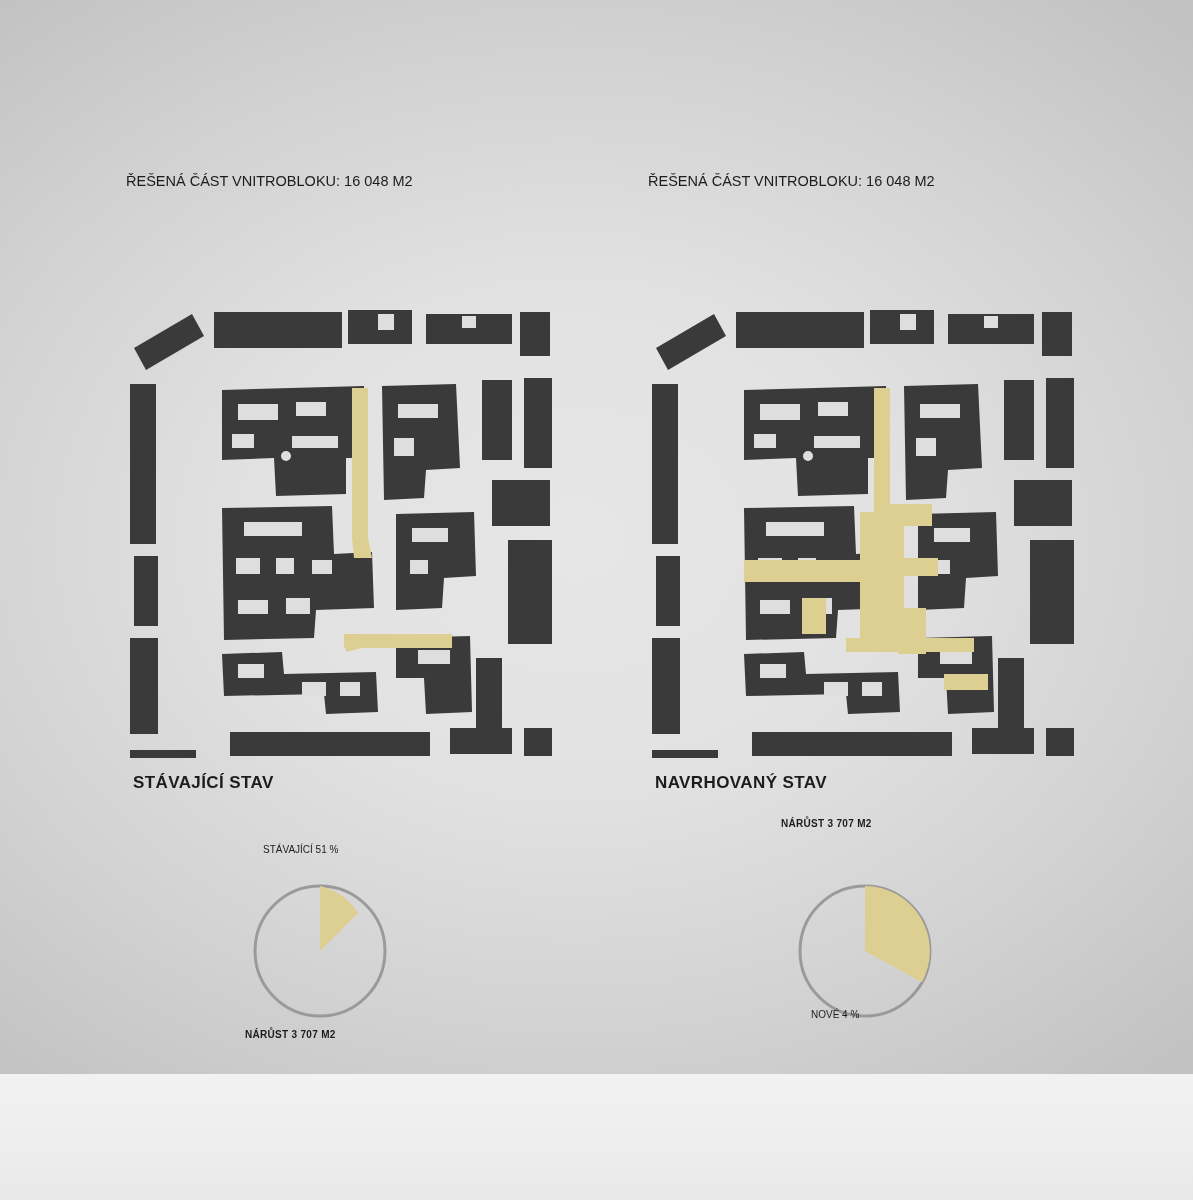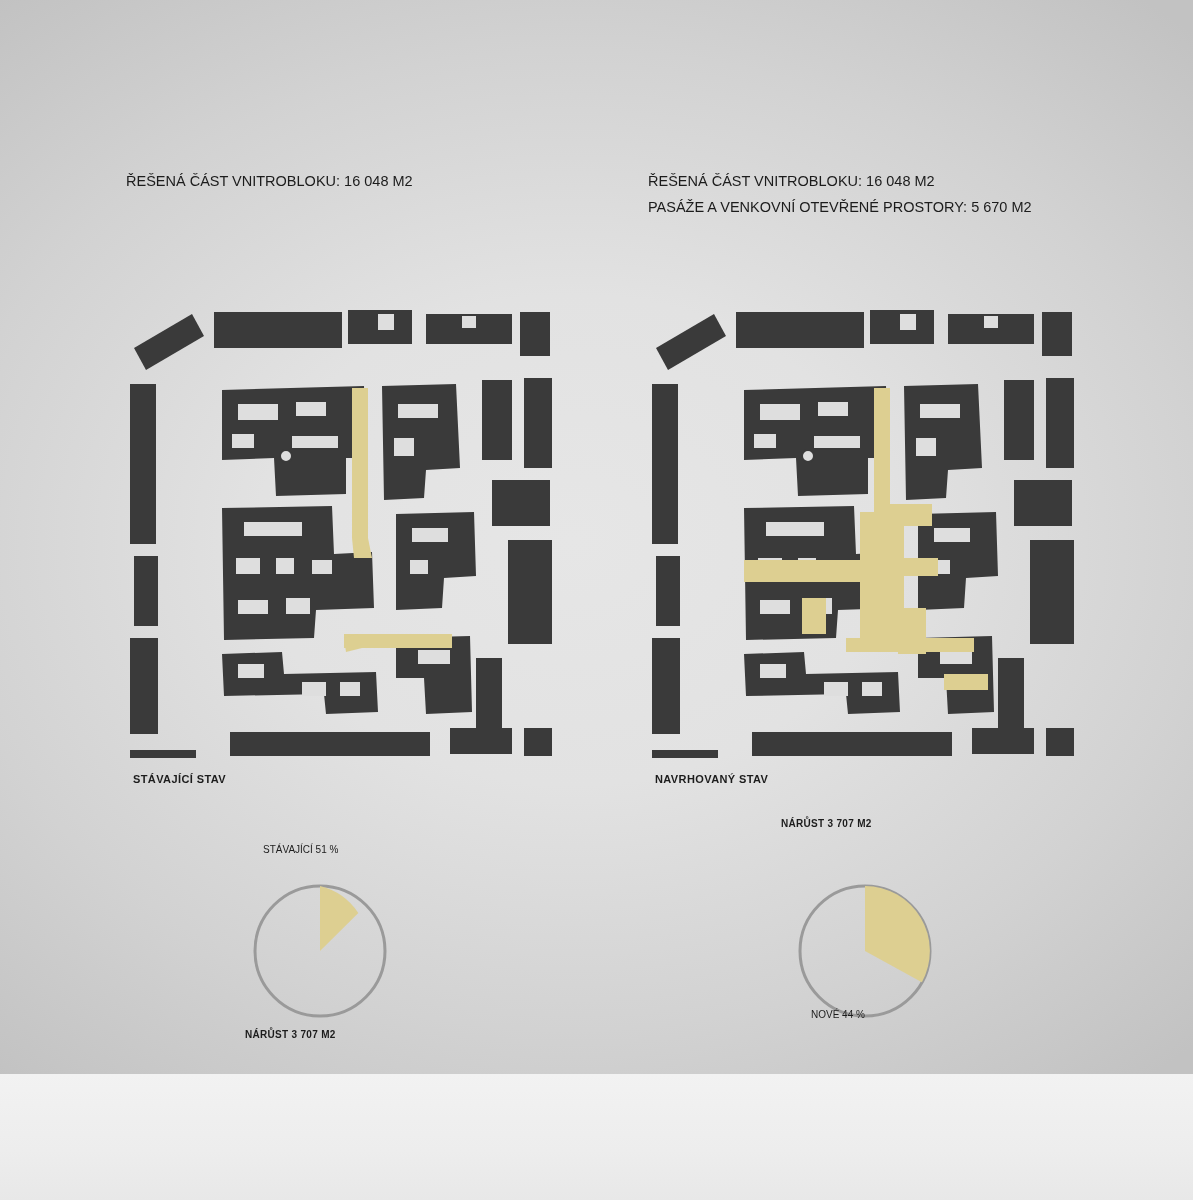--- a/index.html
+++ b/index.html
@@ -61,21 +61,21 @@
     position: absolute;
     width: 428px;
     height: 450px;
   }
   .map-panel.left { left: 126px; top: 308px; }
   .map-panel.right { left: 648px; top: 308px; }
   .map-panel svg { display: block; }
 
   .map-caption {
     position: absolute;
-    font-size: 11px;
+    font-size: 17px;
     font-weight: bold;
     letter-spacing: 0.4px;
     color: #1c1c1c;
     white-space: nowrap;
     text-align: right;
   }
   .map-caption.left { left: 133px; top: 773px; }
   .map-caption.right { left: 655px; top: 773px; }
 
   
@@ -108,24 +108,20 @@
       <div>
         <span>ŘEŠENÁ ČÁST VNITROBLOKU:</span>
         <span class="val">16 048 M2</span>
       </div>
     </div>
 
     <div class="stat-block right">
       <div>
         <span>ŘEŠENÁ ČÁST VNITROBLOKU:</span>
         <span class="val">16 048 M2</span>
-      </div>
-      <div>
-        <span>PASÁŽE A VENKOVNÍ OTEVŘENÉ PROSTORY:</span>
-        <span class="val">5 670 M2</span>
       </div>
     </div>
 
     <div class="map-panel left">
       <svg width="428" height="450" viewBox="0 0 428 450" xmlns="http://www.w3.org/2000/svg">
         <g fill="#3a3a3a">
 
           <polygon points="8,40 66,6 78,28 20,62"></polygon>
           <rect x="88" y="4" width="128" height="36"></rect>
           <rect x="222" y="2" width="64" height="34"></rect>
@@ -279,21 +275,21 @@
       <svg width="150" height="150" viewBox="0 0 150 150" xmlns="http://www.w3.org/2000/svg">
         <circle cx="75" cy="75" r="65" fill="none" stroke="#9a9a9a" stroke-width="3"></circle>
 
         <path d="M75,75 L75,10 A65,65 0 0,1 131.9,106.2 Z" fill="#ddcf91"></path>
       </svg>
     </div>
 
     <div class="donut-label lbl-left-top">STÁVAJÍCÍ 51 %</div>
     <div class="donut-label bold lbl-left-bot">NÁRŮST 3 707 M2</div>
     <div class="donut-label bold lbl-right-top">NÁRŮST 3 707 M2</div>
-    <div class="donut-label lbl-right-bot">NOVÉ 44 %</div>
+    <div class="donut-label lbl-right-bot">NOVÉ 4 %</div>
 
   </div>
 
   <div class="footer-band">
     
 
     
   </div>
 </div>
 

